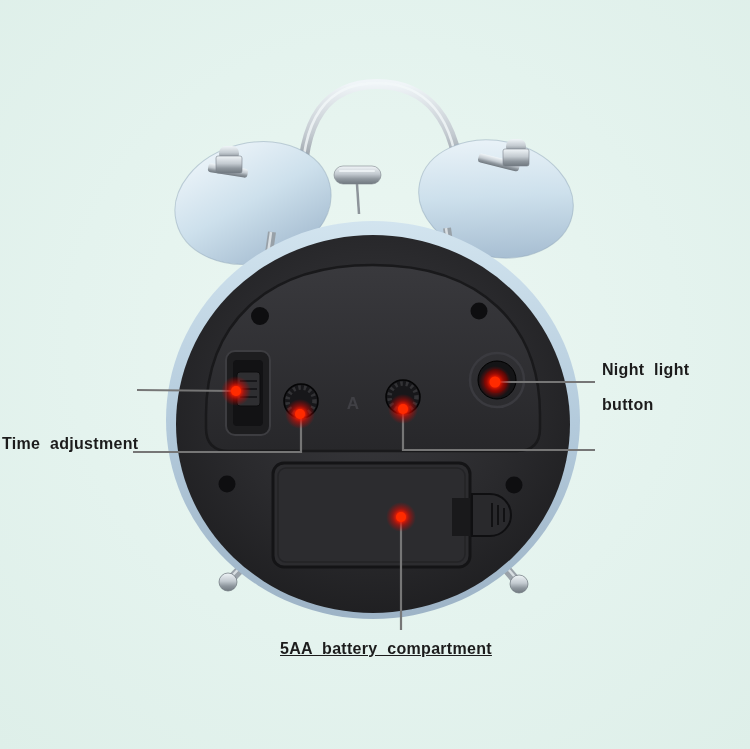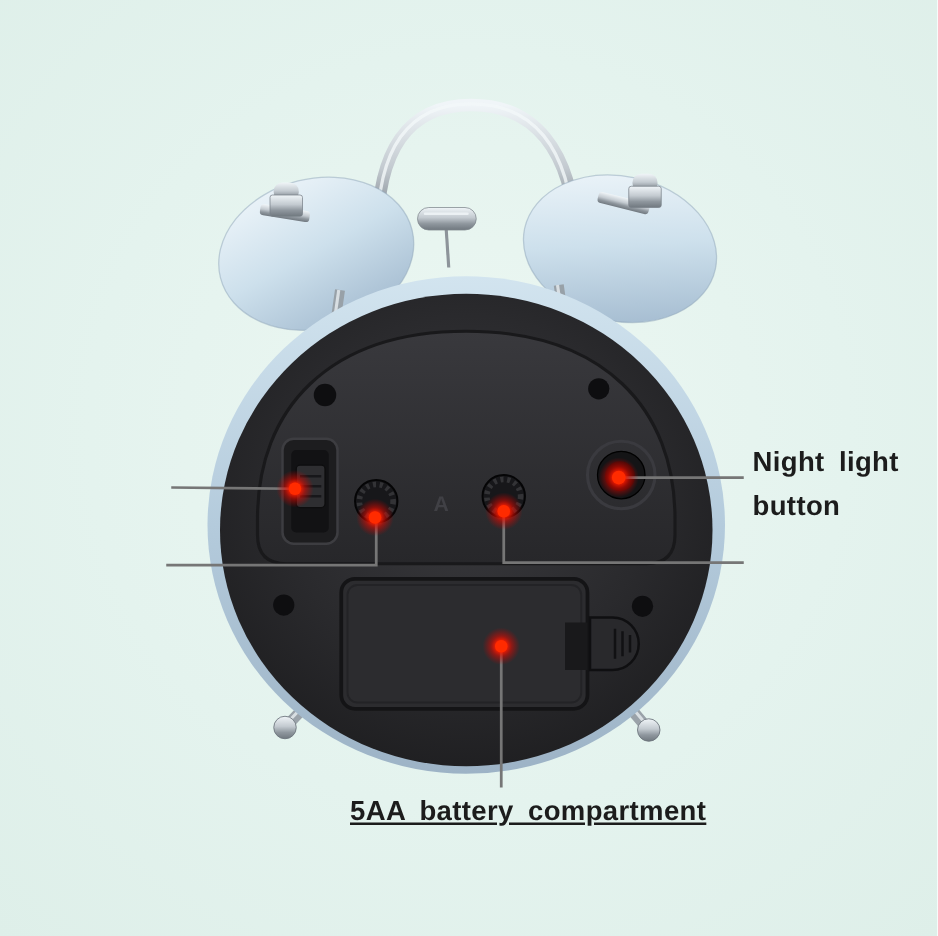--- a/index.html
+++ b/index.html
@@ -6,21 +6,21 @@
   .stage{
     position:relative;
     width:750px;height:749px;
     background:radial-gradient(circle at 50% 46%, #ecf7f2 0%, #e4f3ee 55%, #deefe9 100%);
     overflow:hidden;
     font-family:"Liberation Sans", sans-serif;
   }
   .clock-art{position:absolute;left:0;top:0;}
   .label{
     position:absolute;
-    font-size:22px;
+    font-size:16px;
     font-weight:600;
     color:#1c1c1c;
     letter-spacing:.3px;
     word-spacing:5px;
     white-space:nowrap;
     line-height:34px;
   }
   .label-alarm-switch{left:12px;top:374px;}
   .label-time-adjustment{left:2px;top:427px;}
   .label-night-light{left:602px;top:352px;line-height:35px;}
@@ -193,20 +193,21 @@
       <circle cx="495" cy="382" r="16" fill="url(#redglow)"></circle>
         <circle cx="495" cy="382" r="5.5" fill="#ff2b00"></circle>
     </g>
     <g>
       <circle cx="401" cy="517" r="15" fill="url(#redglow)"></circle>
         <circle cx="401" cy="517" r="5" fill="#ff2b00"></circle>
     </g>
   </svg>
 
 
+  <div class="label label-time-adjustment">Time adjustment</div>
 
   <div class="label label-night-light">
     <div>Night light</div>
     <div>button</div>
   </div>
 
 
   <div class="label label-battery">5AA battery compartment</div>
 
 </div>

